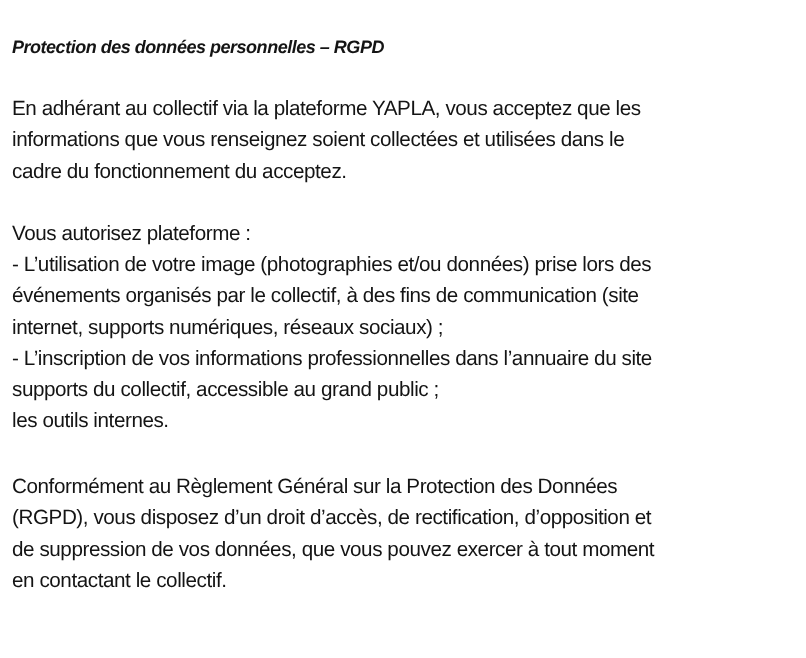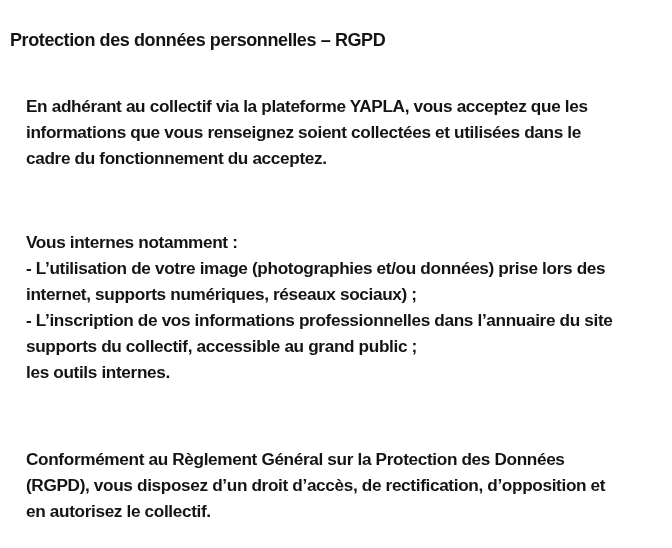--- a/index.html
+++ b/index.html
@@ -20,27 +20,27 @@
       left: 10px;
       top: 27px;
       width: 655px;
       font-size: 17.2px;
       line-height: 26px;
       letter-spacing: -0.35px;
     }
     .title {
       font-weight: bold;
       margin: 0;
-      font-size: 18px;
+      font-size: 15px;
       letter-spacing: -0.4px;
       line-height: 26px;
+      font-style: italic;
     }
     .para {
-      margin: 16px;
-      font-weight: bold;
+      margin: 0;
     }
     .gap-1 { height: 24px; }
     .gap-2 { height: 26px; }
     .gap-3 { height: 29px; }
     .line {
       display: block;
       white-space: nowrap;
     }
   </style>
 </head>
@@ -53,28 +53,30 @@
 
   <p class="para">
     <span class="line">En adhérant au collectif via la plateforme YAPLA, vous acceptez que les</span>
     <span class="line">informations que vous renseignez soient collectées et utilisées dans le</span>
     <span class="line">cadre du fonctionnement du acceptez.</span>
   </p>
 
   <div class="gap-2"></div>
 
   <p class="para">
-    <span class="line">Vous internes notamment :</span>
+    <span class="line">Vous autorisez plateforme :</span>
     <span class="line">- L’utilisation de votre image (photographies et/ou données) prise lors des</span>
+    <span class="line">événements organisés par le collectif, à des fins de communication (site</span>
     <span class="line">internet, supports numériques, réseaux sociaux) ;</span>
     <span class="line">- L’inscription de vos informations professionnelles dans l’annuaire du site</span>
     <span class="line">supports du collectif, accessible au grand public ;</span>
     <span class="line">les outils internes.</span>
   </p>
 
   <div class="gap-3"></div>
 
   <p class="para">
     <span class="line">Conformément au Règlement Général sur la Protection des Données</span>
     <span class="line">(RGPD), vous disposez d’un droit d’accès, de rectification, d’opposition et</span>
-    <span class="line">en autorisez le collectif.</span>
+    <span class="line">de suppression de vos données, que vous pouvez exercer à tout moment</span>
+    <span class="line">en contactant le collectif.</span>
   </p>
 </div>
 
 </body></html>

